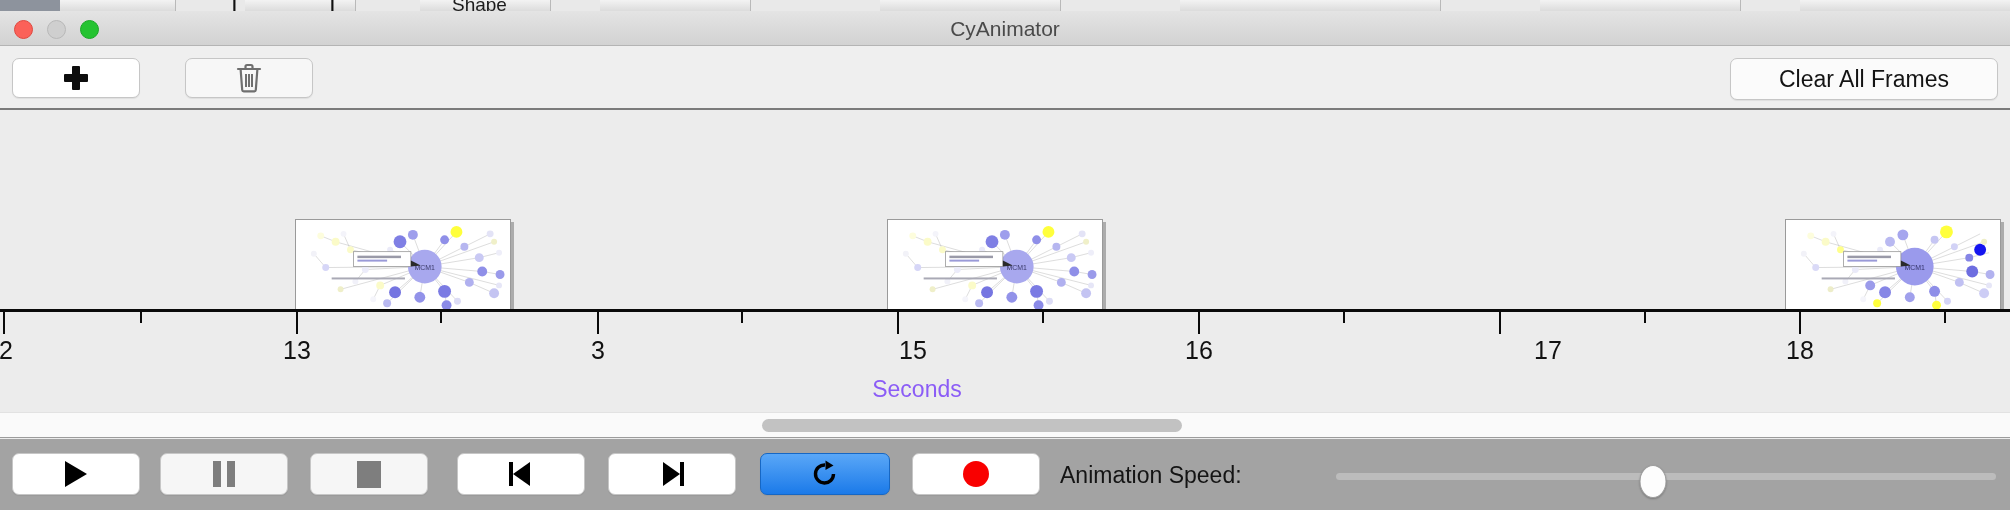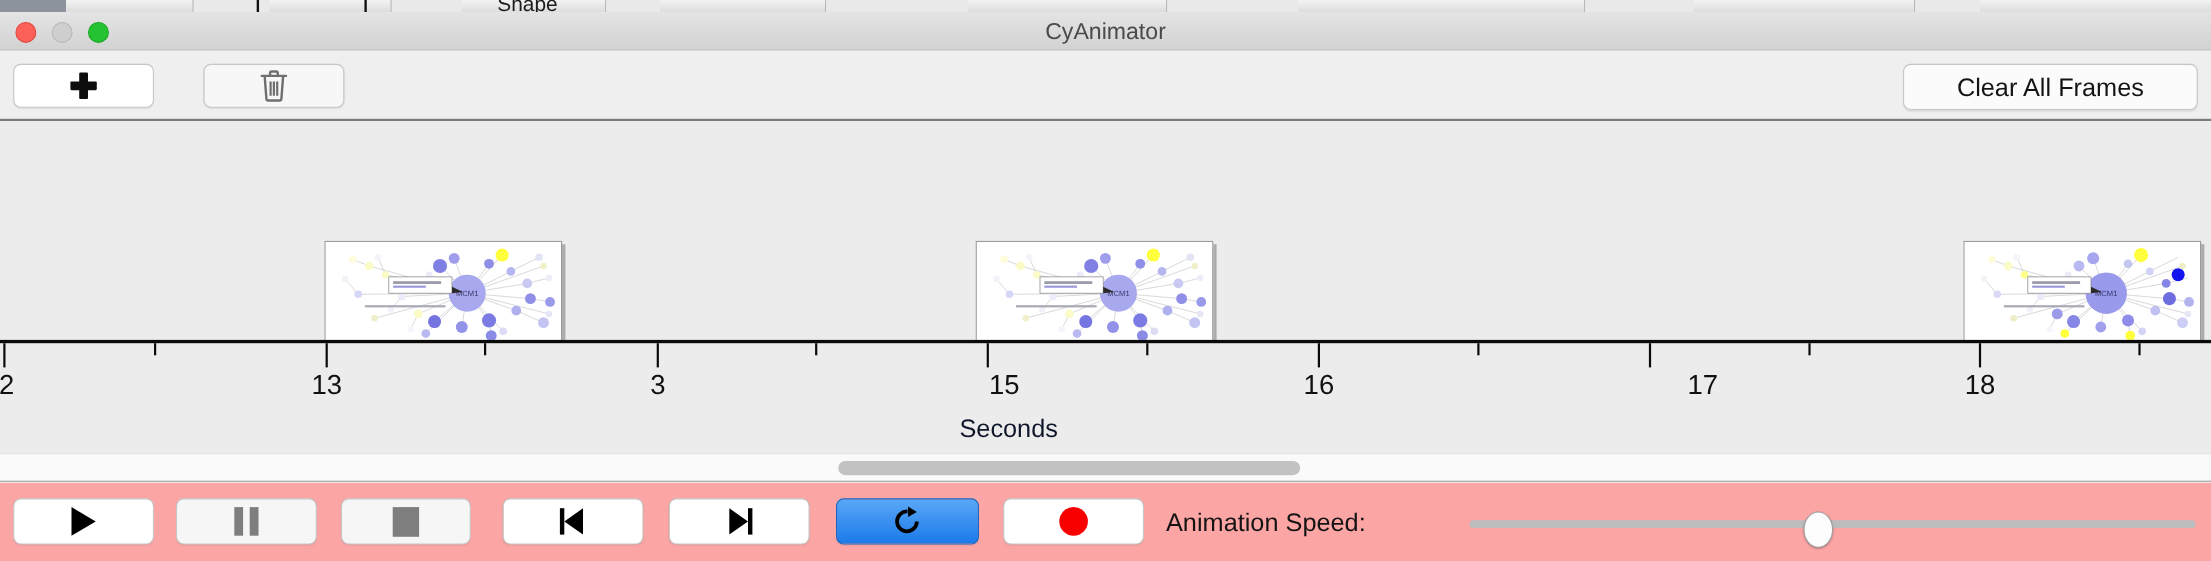--- a/index.html
+++ b/index.html
@@ -188,21 +188,21 @@
     transform: translateX(-50%);
     white-space: nowrap;
     font-family: "Liberation Sans", sans-serif;
   }
   .ruler .axis-title {
     position: absolute;
     top: 67px; left: 0;
     width: 1834px;
     text-align: center;
     font-size: 23px;
-    color: #0f172a;
+    color: #8b5cf6;
   }
 
   
   .hscroll {
     position: absolute;
     top: 412px; left: 0;
     width: 2010px;
     height: 26px;
     background: #fafafa;
     border-top: 1px solid #e2e2e2;
@@ -216,21 +216,21 @@
     background: #c2c2c2;
     border-radius: 7px;
   }
 
   
   .controls {
     position: absolute;
     top: 439px; left: 0;
     width: 2010px;
     height: 71px;
-    background: #fca5a5;
+    background: #a3a3a3;
   }
   .ctrl-btn {
     position: absolute;
     top: 14px;
     height: 42px;
     border-radius: 7px;
     border: 1px solid #c6c6c6;
     box-sizing: border-box;
     display: flex;
     align-items: center;

